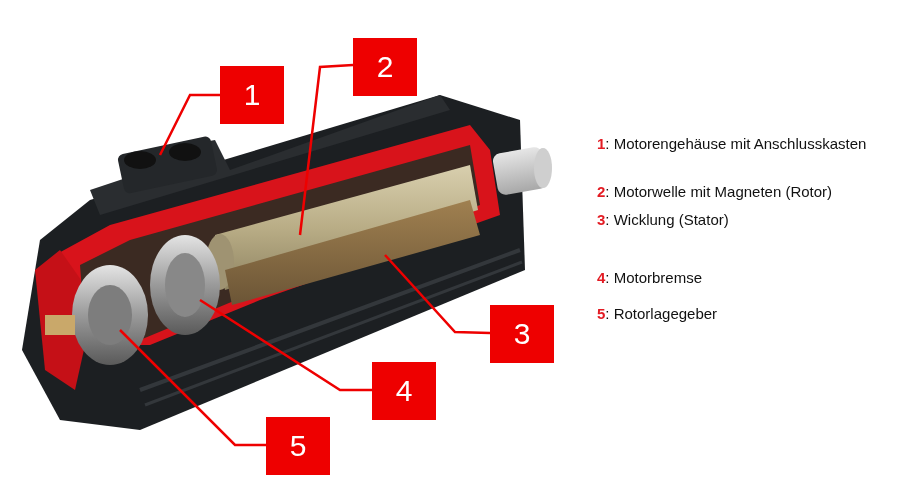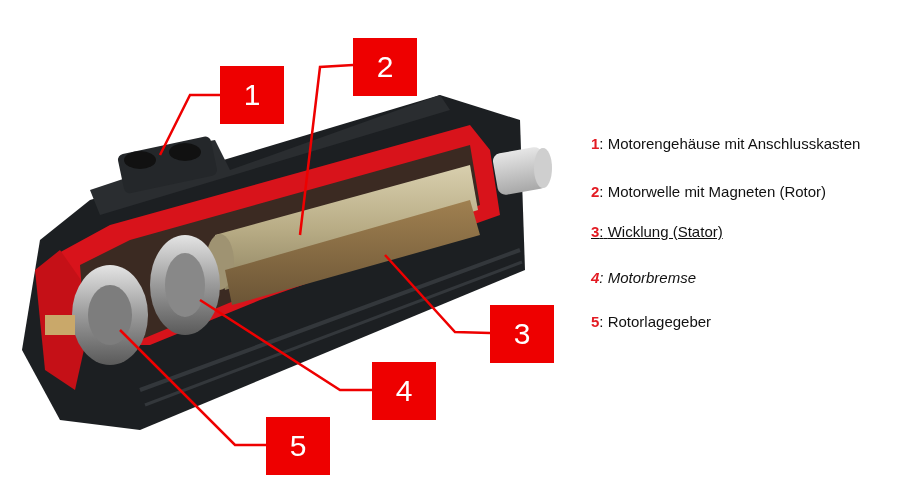--- a/index.html
+++ b/index.html
@@ -1,21 +1,21 @@
 <!DOCTYPE html>
 <html><head>
 <meta charset="utf-8">
 <style>
   html, body { margin: 0; padding: 0; background: #ffffff; }
   body { width: 905px; height: 483px; position: relative; overflow: hidden; font-family: "Liberation Sans", "DejaVu Sans", sans-serif; }
   .stage { position: absolute; left: 0; top: 0; width: 905px; height: 483px; }
   svg.motor { position: absolute; left: 0; top: 0; }
   .callout { position: absolute; width: 64px; height: 58px; background: #ee0000; color: #fff; font-size: 30px; display: flex; align-items: center; justify-content: center; }
   .legend { position: absolute; left: 591px; top: 135px; }
-  .legend-item { position: absolute; white-space: nowrap; font-size: 15px; color: #111; }
+  .legend-item { position: absolute; white-space: nowrap; font-size: 15px; color: #111; margin-left: 6px; }
   .legend-item .num { color: #e31b23; font-weight: bold; }
 </style>
 </head>
 <body>
 
 <div class="stage">
 
   <svg class="motor" width="905" height="483" viewBox="0 0 905 483">
     <defs>
       <linearGradient id="winding" x1="0" y1="0" x2="0" y2="1">
@@ -99,24 +99,24 @@
     <span>5</span>
   </div>
 
   <div class="legend">
     <div class="legend-item" style="top:0px;">
       <span class="num">1</span><span>:</span> <span>Motorengehäuse mit Anschlusskasten</span>
     </div>
     <div class="legend-item" style="top:48px;">
       <span class="num">2</span><span>:</span> <span>Motorwelle mit Magneten (Rotor)</span>
     </div>
-    <div class="legend-item" style="top:88px;text-decoration:underline;">
+    <div class="legend-item" style="top:76px;">
       <span class="num">3</span><span>:</span> <span>Wicklung (Stator)</span>
     </div>
-    <div class="legend-item" style="top:134px;font-style:italic;">
+    <div class="legend-item" style="top:134px;">
       <span class="num">4</span><span>:</span> <span>Motorbremse</span>
     </div>
-    <div class="legend-item" style="top:178px;">
+    <div class="legend-item" style="top:170px;">
       <span class="num">5</span><span>:</span> <span>Rotorlagegeber</span>
     </div>
   </div>
 
 </div>
 
 </body></html>

